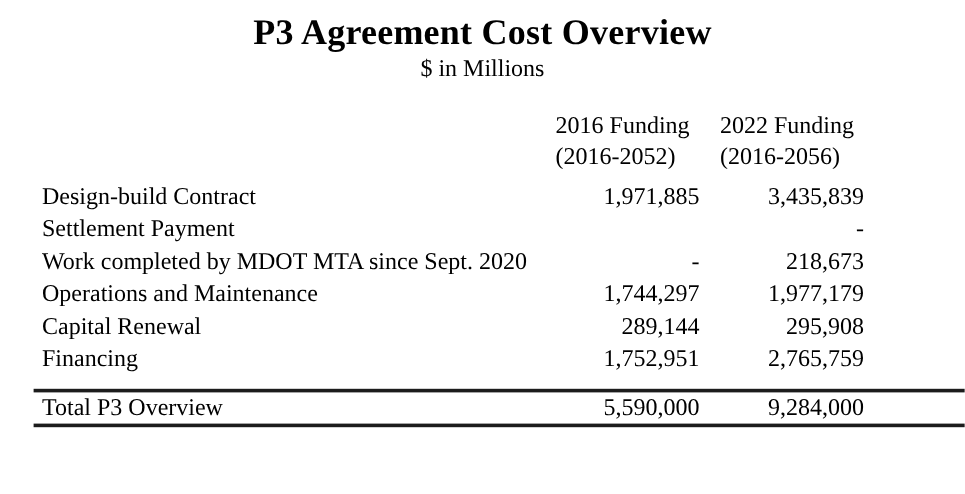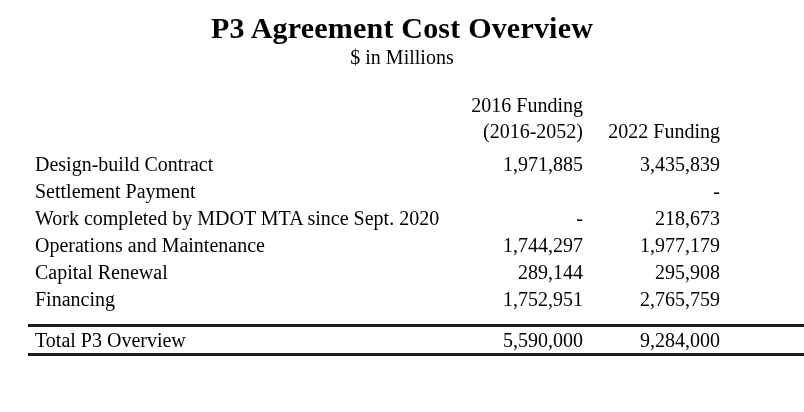--- a/index.html
+++ b/index.html
@@ -51,21 +51,21 @@
   .trow .c1, .trow .c2 {
     width: 120px;
     text-align: right;
     white-space: nowrap;
   }
   .trow .c2 { margin-left: 17px; }
   .header-row {
     line-height: 26px;
   }
   .header-row .c1, .header-row .c2 {
-    text-align: right;
+    text-align: left;
   }
   .rows { margin-top: 7px; }
   .rule {
     margin-left: 28px;
     width: calc(100% - 28px);
     height: 3px;
     background: #1c1c1c;
   }
   .rule-top { margin-top: 11px; }
   .total-row {
@@ -83,20 +83,21 @@
 <div class="table">
 
   <div class="trow header-row">
     <span class="label"></span>
     <span class="c1">
       <div>2016 Funding</div>
       <div>(2016-2052)</div>
     </span>
     <span class="c2">
       <div>2022 Funding</div>
+      <div>(2016-2056)</div>
     </span>
   </div>
 
   <div class="rows">
     <div class="trow">
       <span class="label">Design-build Contract</span>
       <span class="c1">1,971,885</span>
       <span class="c2">3,435,839</span>
     </div>
     <div class="trow">

